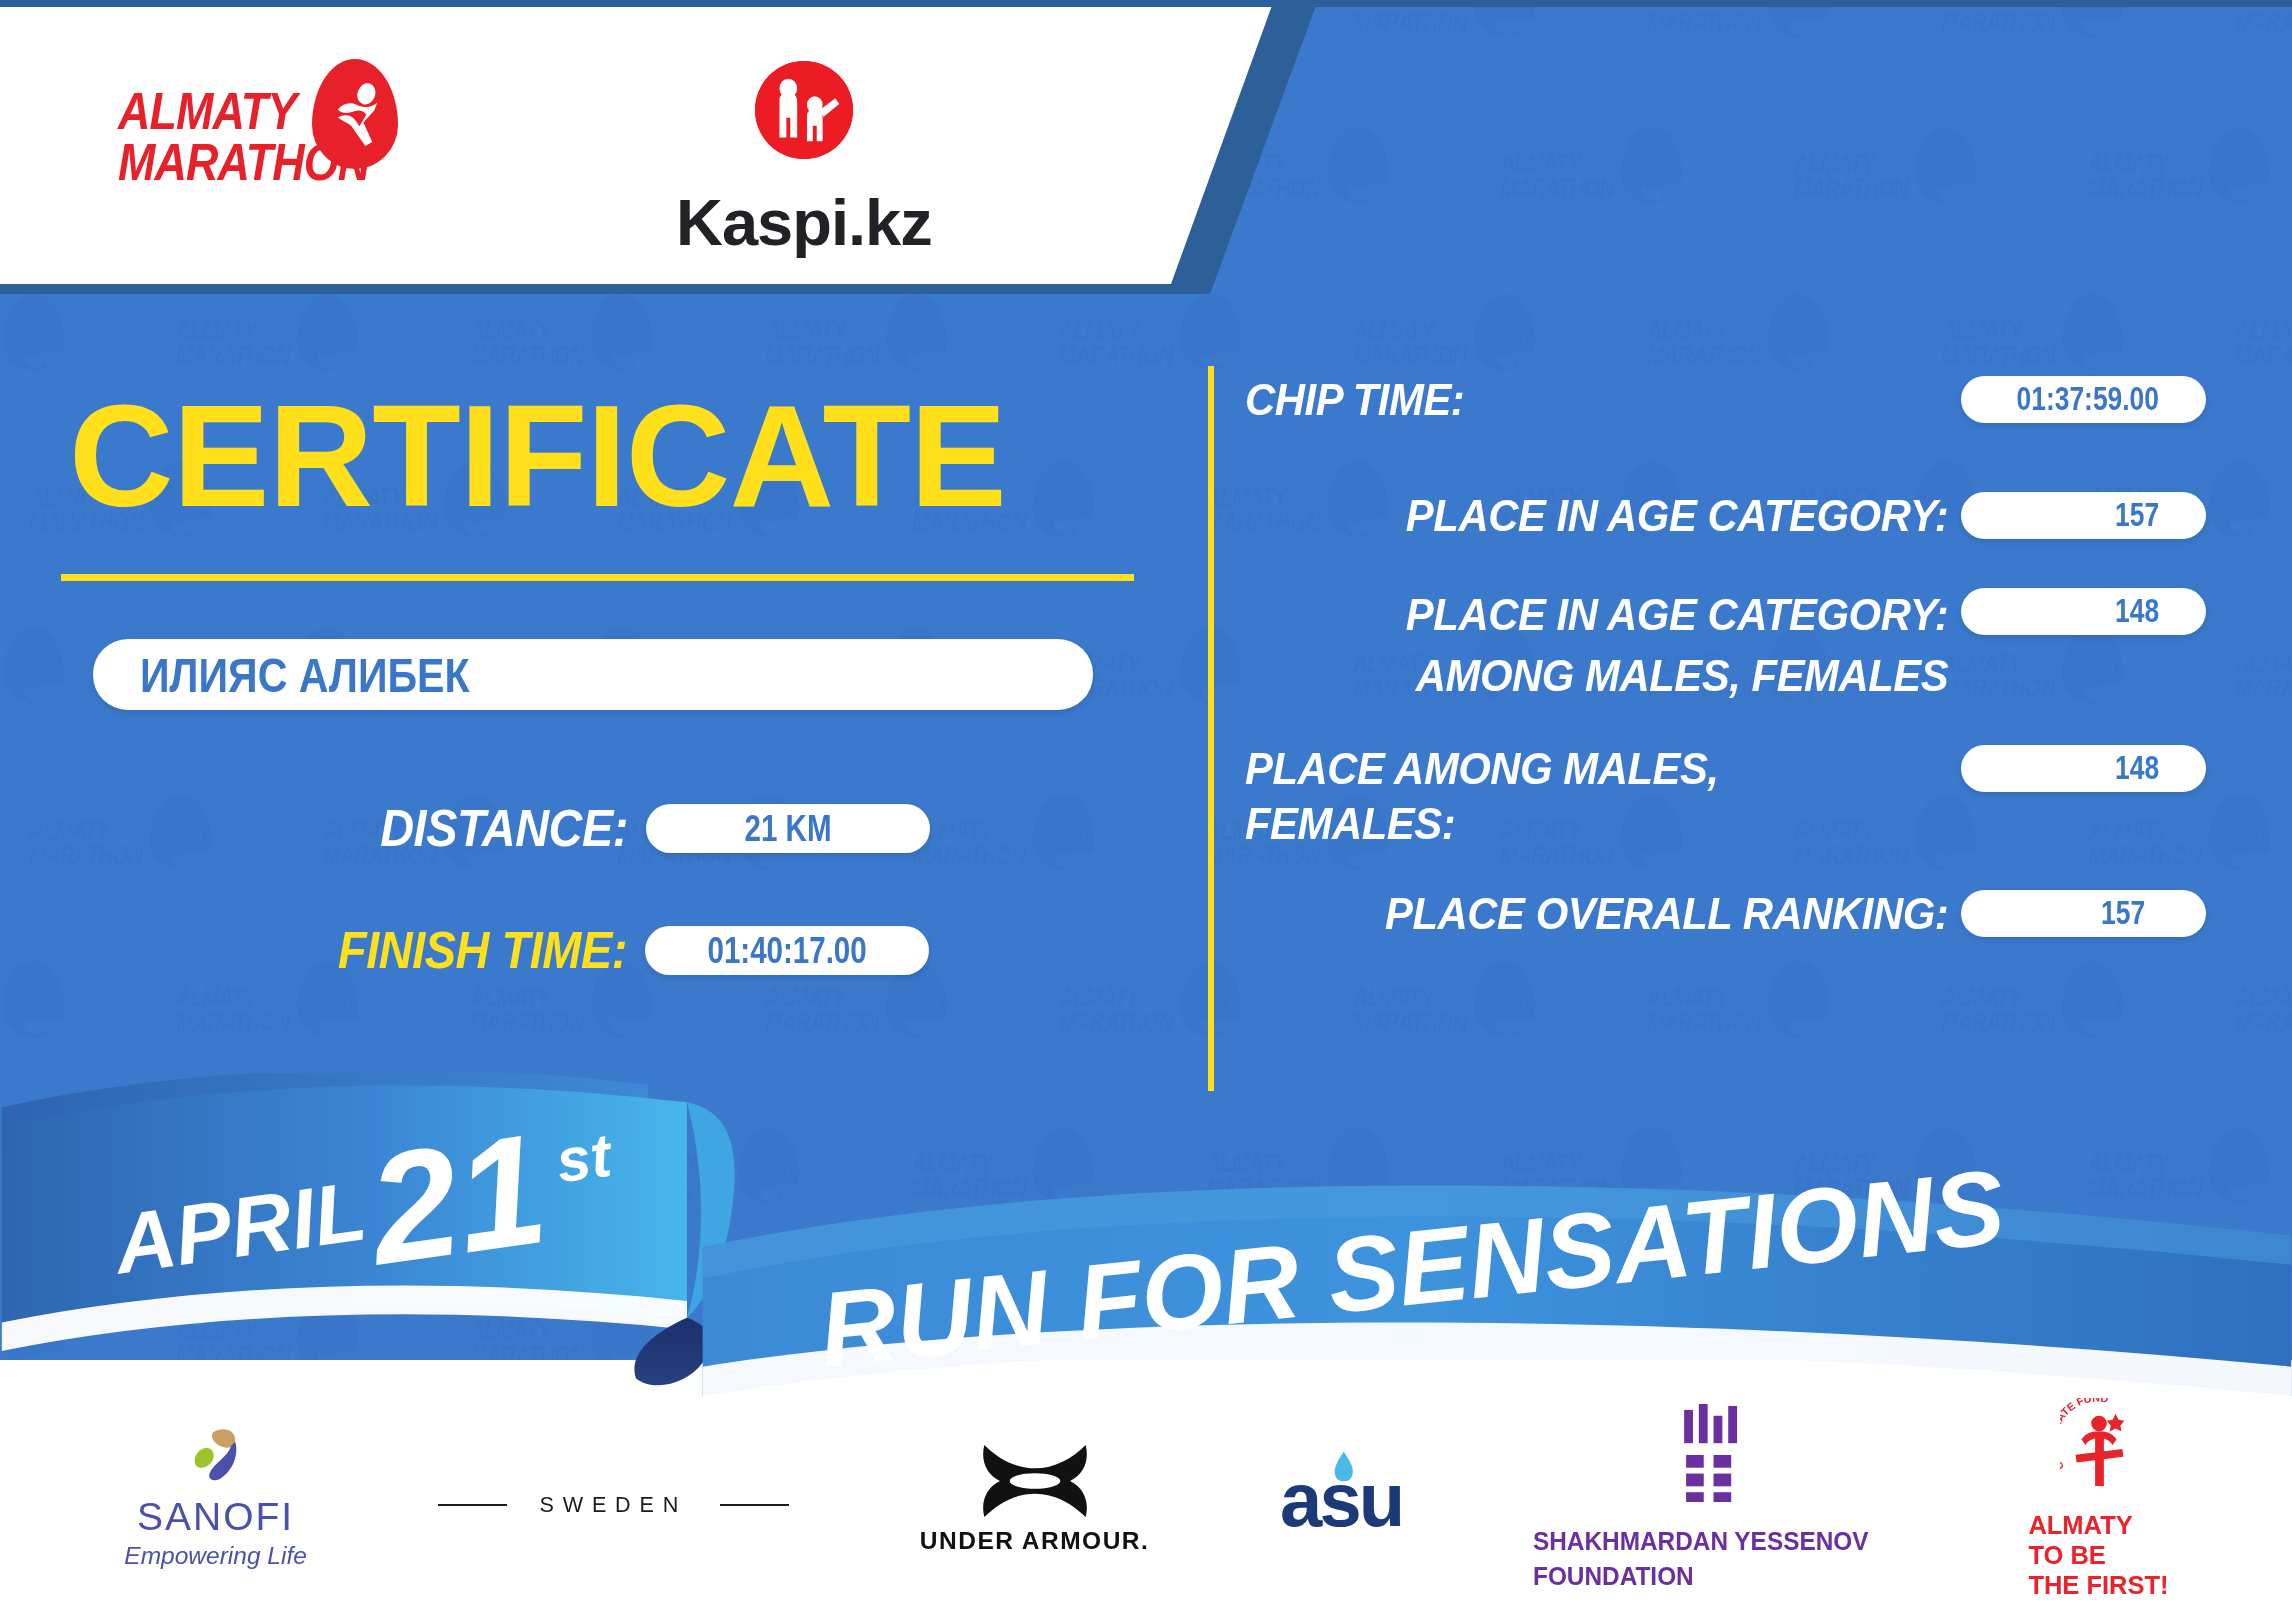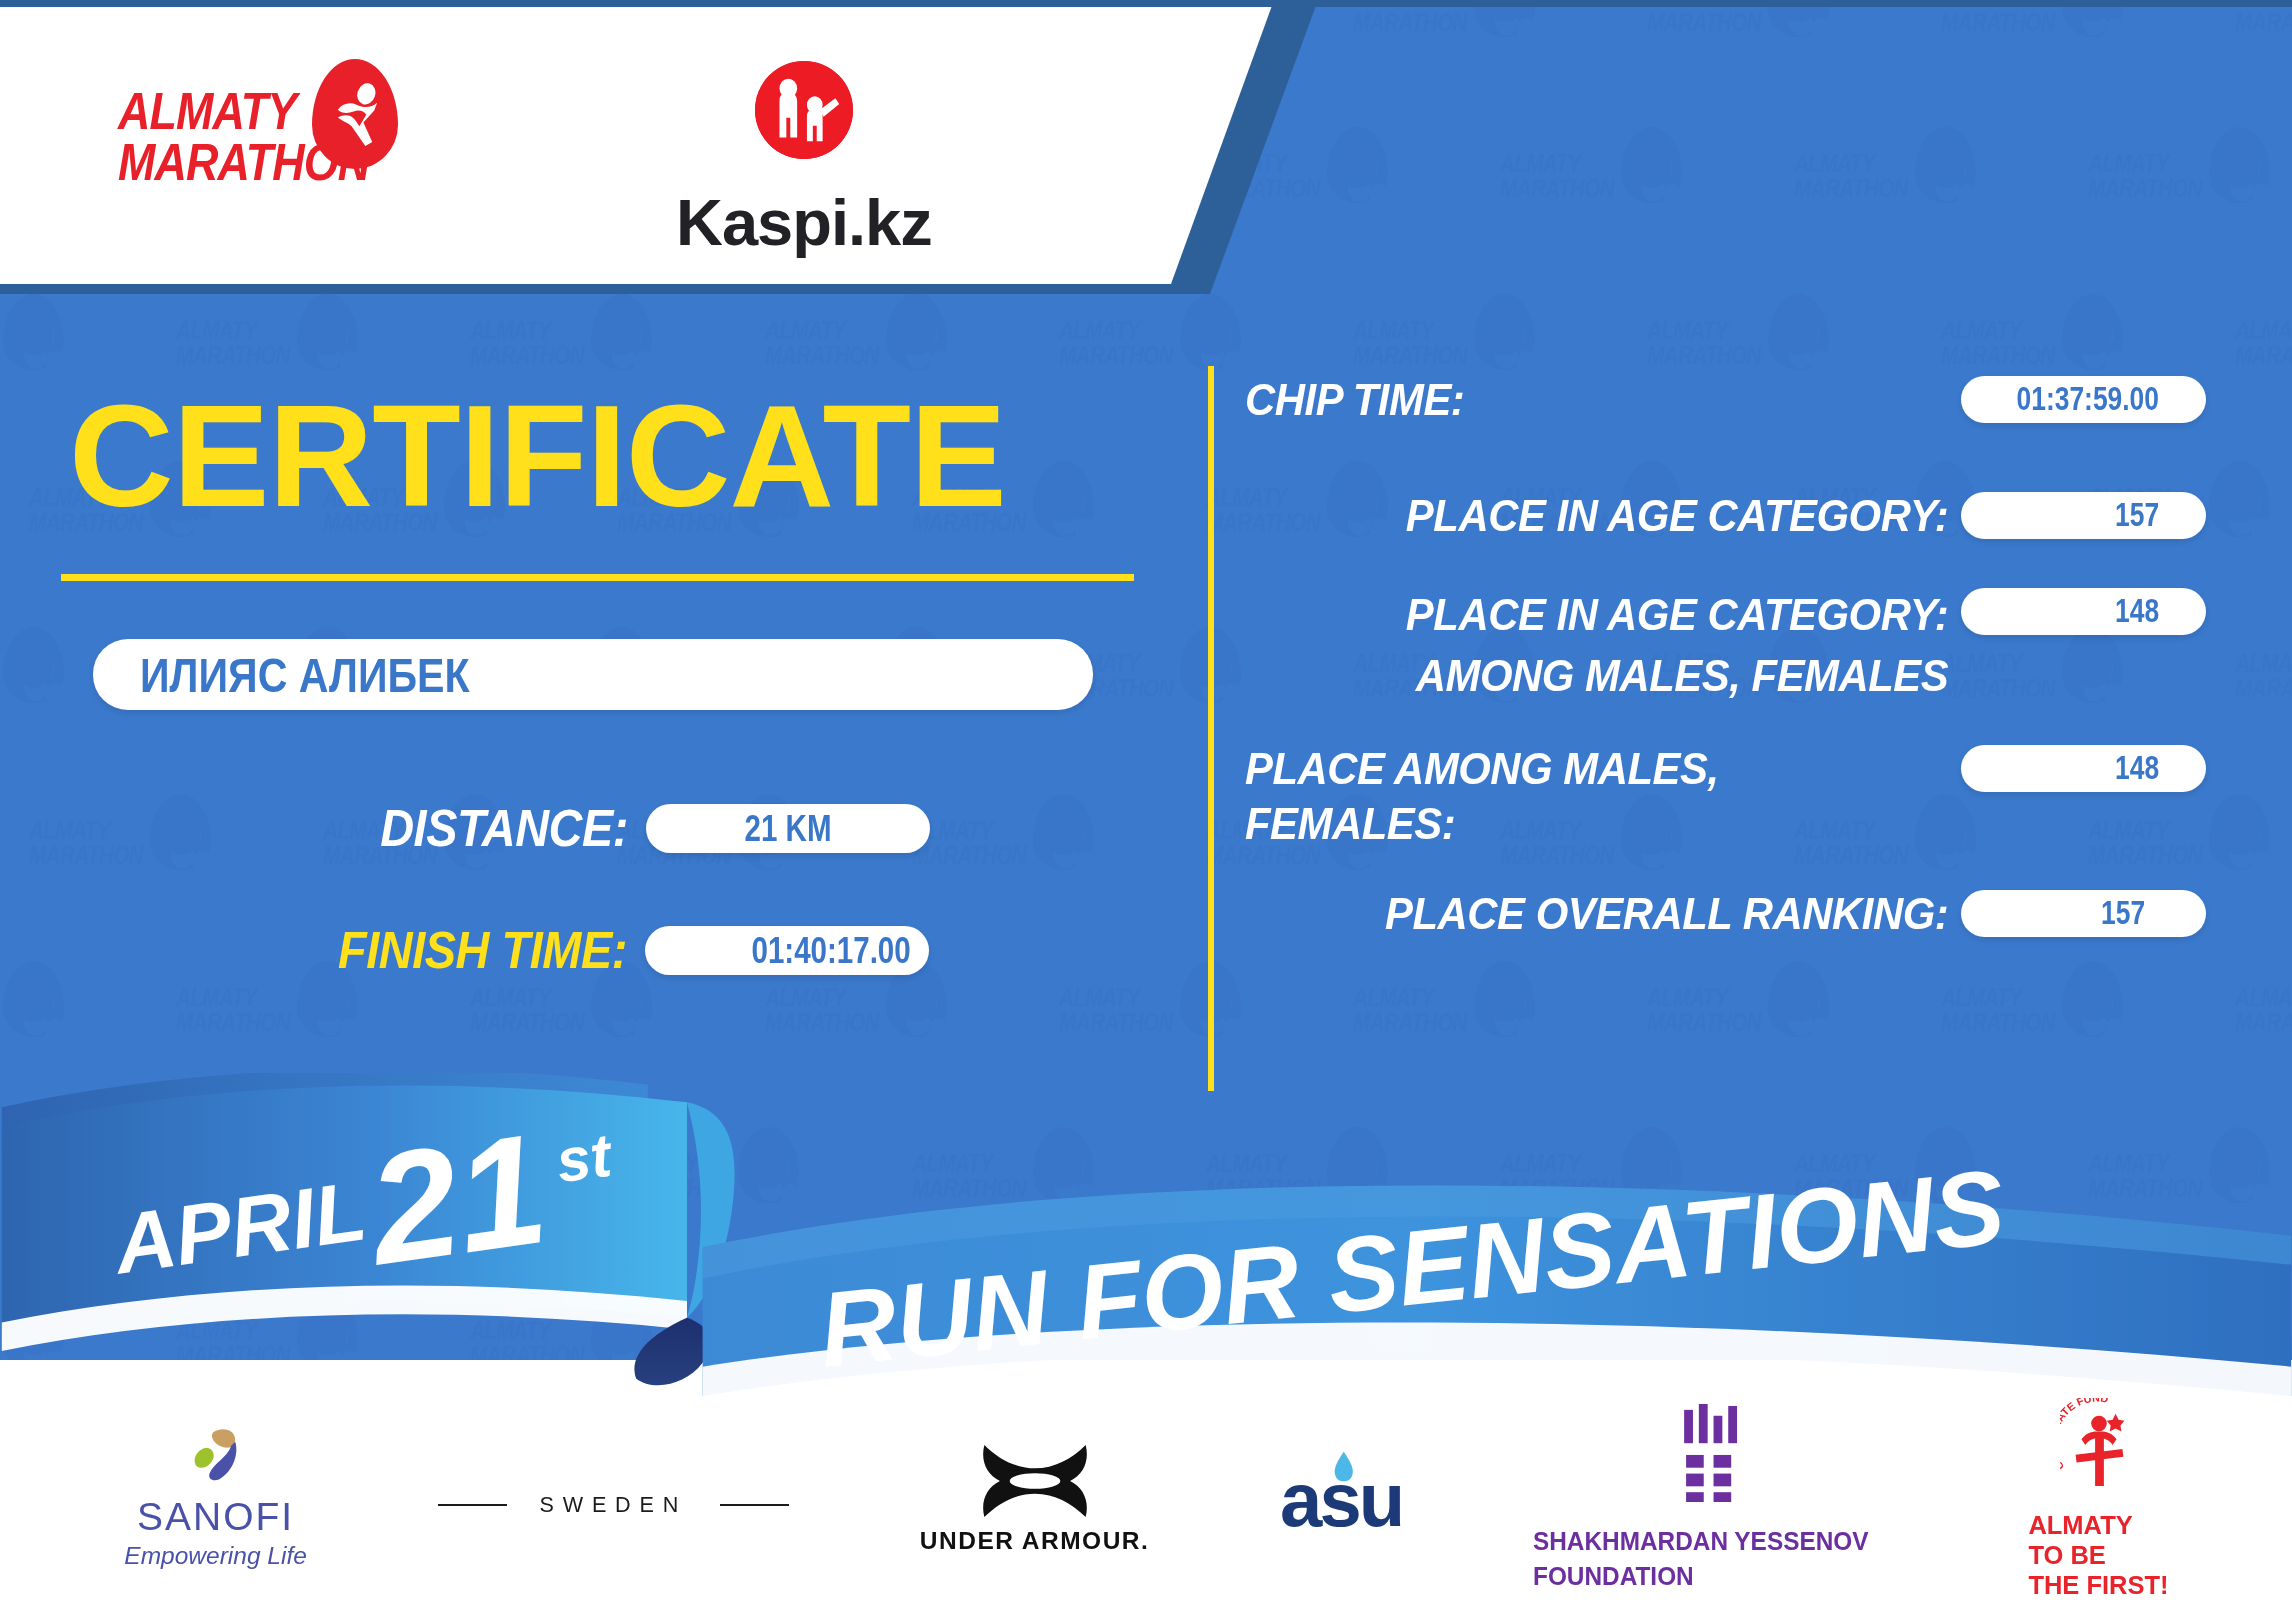--- a/index.html
+++ b/index.html
@@ -143,21 +143,21 @@
     color:#3a77c8;font-weight:bold;font-size:36px;
     transform:scaleX(.82);transform-origin:center;
     white-space:nowrap;
   }
 
   #row-distance{left:265px;top:799px;}
   #row-distance .lbl{width:363px;}
   #row-distance .vpill{margin-left:17.6px;}
   #row-finish{left:186px;top:921px;}
   #row-finish .lbl{width:441px;}
-  #row-finish .vpill{margin-left:17.6px;justify-content:flex-end;}
+  #row-finish .vpill{margin-left:17.6px;}
 
   
   .divider{
     position:absolute;left:1208px;top:366px;
     width:5.9px;height:725px;background:#ffe01b;z-index:4;
   }
 
   
   .stats{
     position:absolute;left:1245px;top:372px;width:961px;z-index:4;

